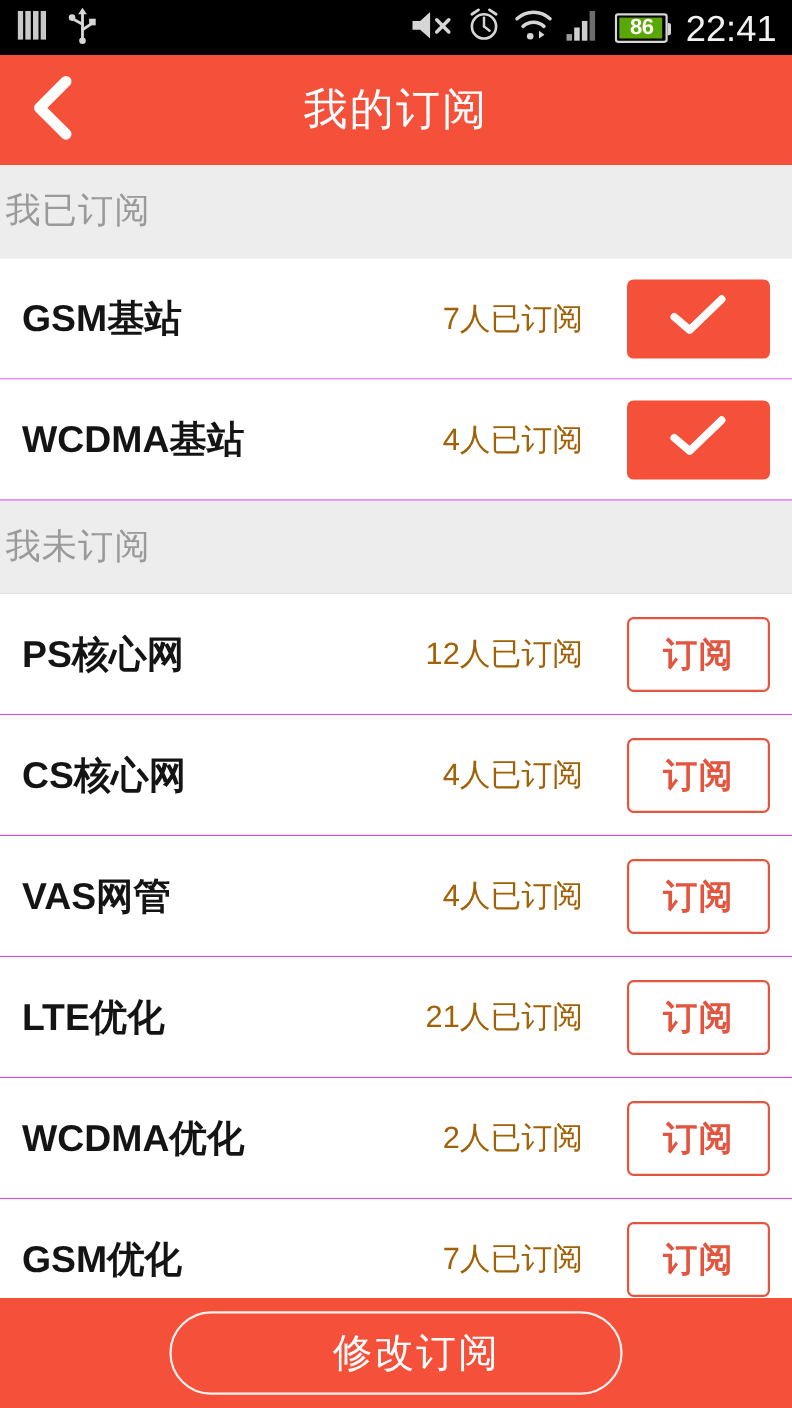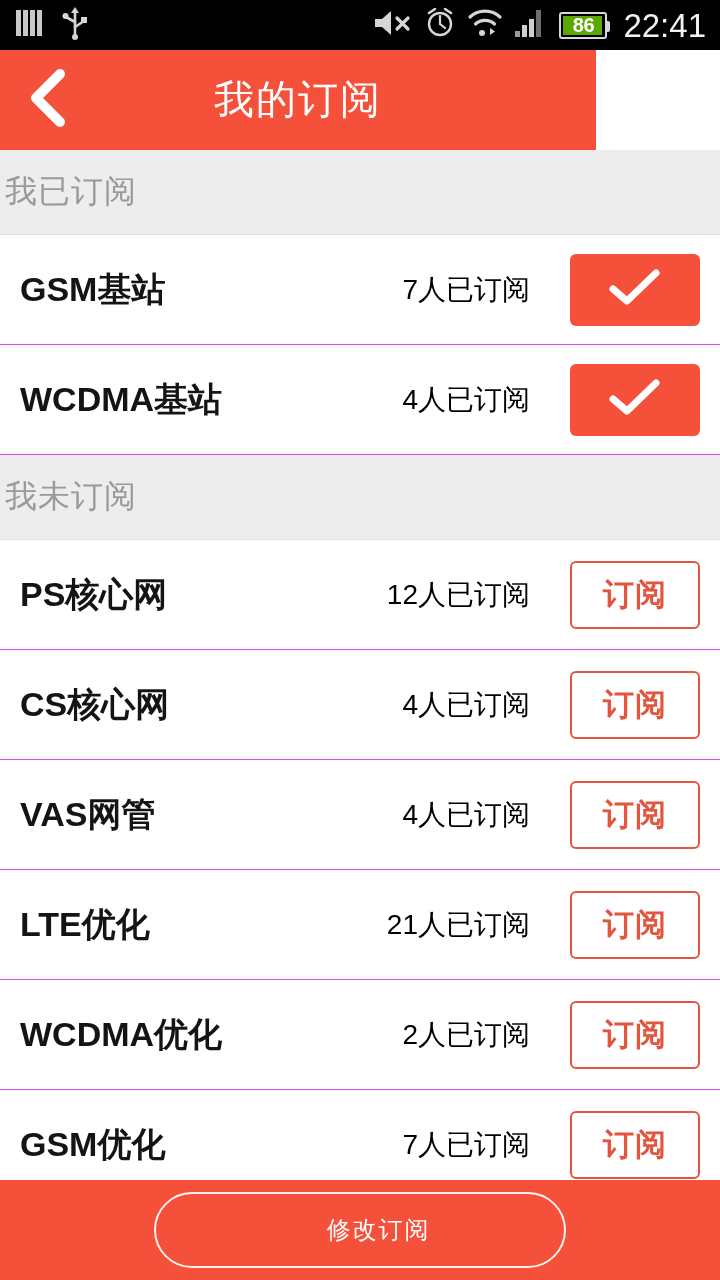--- a/index.html
+++ b/index.html
@@ -75,26 +75,25 @@
     font-size: 20px;
     font-weight: bold;
     line-height: 1;
     letter-spacing: -0.5px;
   }
 
   
   .header {
     position: absolute;
     top: 50px; left: 0;
-    width: 596px;
+    width: 720px;
     height: 100px;
     background: #f4503a;
     display: flex;
     align-items: center;
-    font-family: Liberation Serif, serif;
   }
   .back-btn {
     width: 100px;
     height: 100px;
     display: flex;
     align-items: center;
     justify-content: center;
     cursor: pointer;
   }
   .header-title {
@@ -143,21 +142,21 @@
   }
   .row-title {
     color: #141414;
     font-size: 34px;
     font-weight: bold;
     letter-spacing: 0px;
     flex: 0 0 auto;
   }
   .row-count {
     margin-left: auto;
-    color: #000000;
+    color: #a16207;
     font-size: 28px;
     padding-right: 40px;
     white-space: nowrap;
   }
   .btn-sub-on {
     flex: 0 0 auto;
     width: 130px;
     height: 72px;
     background: #f4503a;
     border-radius: 6px;
@@ -203,21 +202,21 @@
     border: 2px solid rgba(255,255,255,0.92);
     border-radius: 40px;
     box-sizing: border-box;
     display: flex;
     align-items: center;
     justify-content: center;
     cursor: pointer;
   }
   .modify-btn .lbl {
     color: #ffffff;
-    font-size: 24px;
+    font-size: 36px;
     letter-spacing: 2px;
     margin-left: 37px;
   }
 </style>
 </head>
 <body>
 
 <div class="device">
 
   <div class="statusbar">

